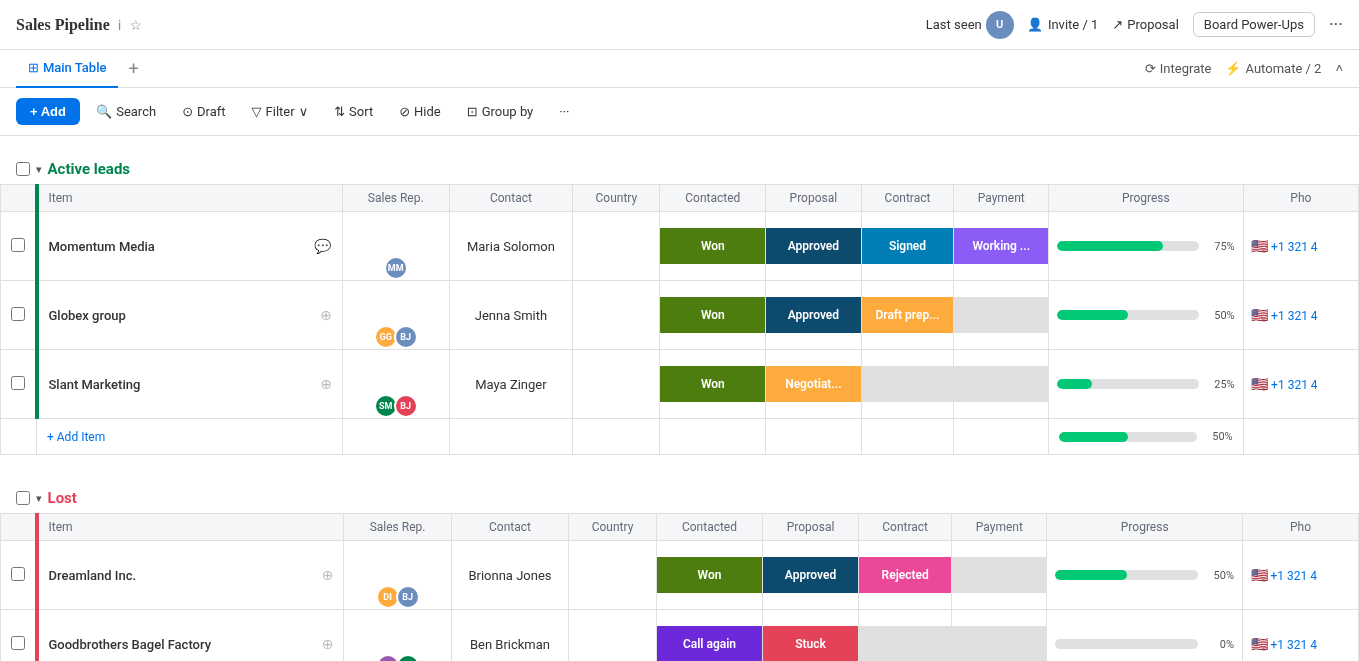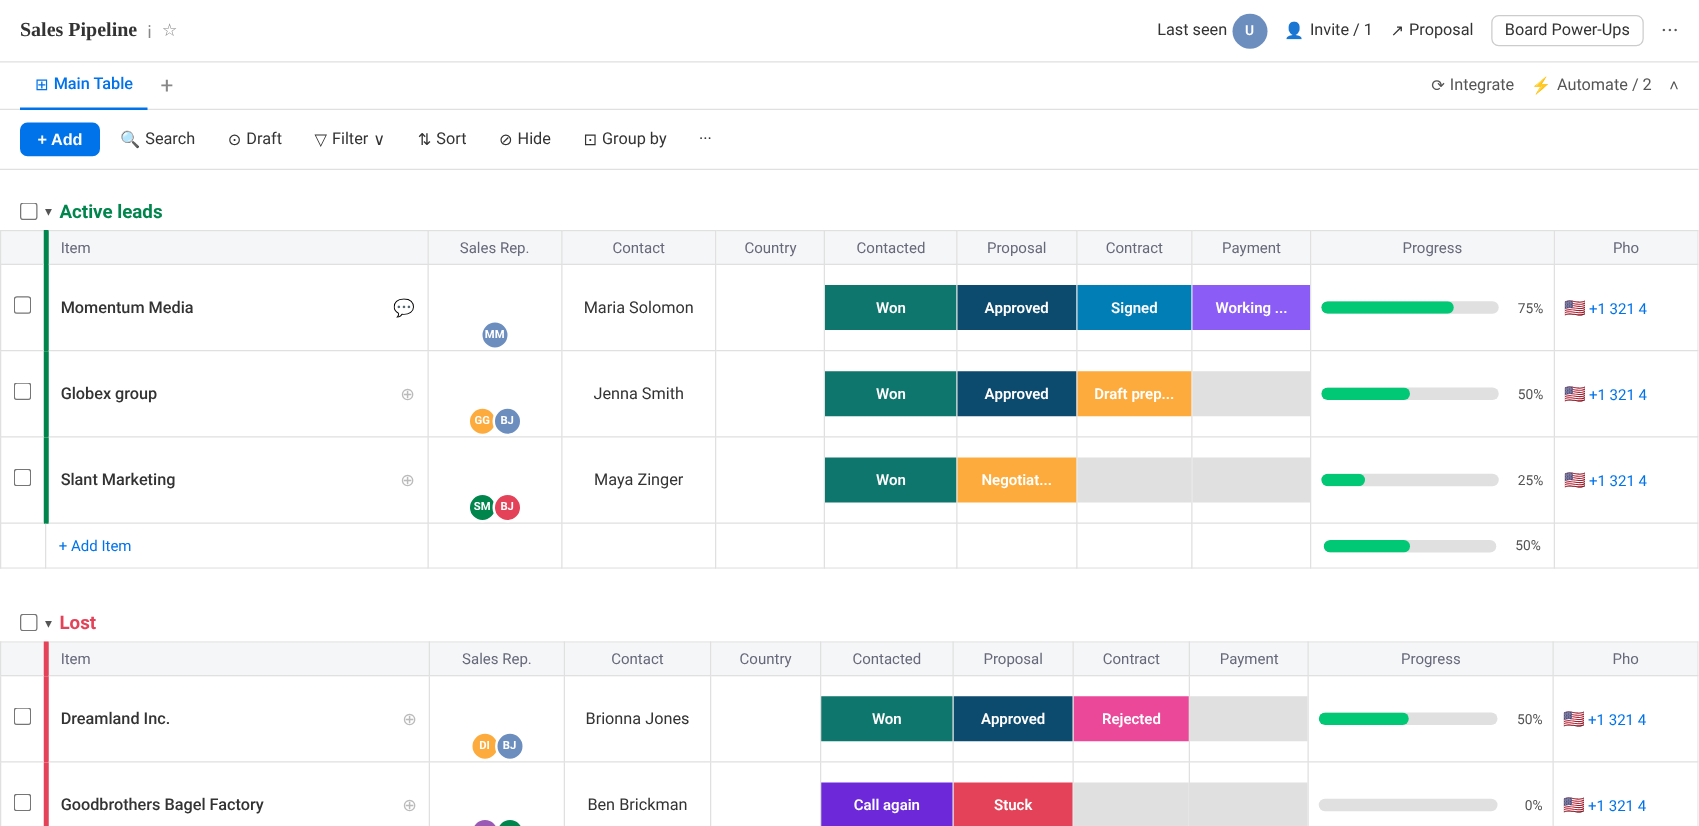--- a/index.html
+++ b/index.html
@@ -67,21 +67,21 @@
     
     .group-bar-active { border-left: 4px solid #00854d; }
     .group-bar-lost { border-left: 4px solid #e44258; }
 
     
     .badge {
       display: inline-flex; align-items: center; justify-content: center;
       width: 100%; height: 36px; font-size: 12px; font-weight: 600; color: #fff;
       white-space: nowrap; overflow: hidden; text-overflow: ellipsis;
     }
-    .badge-won { background: #0f766e; }
+    .badge-won { background: #4d7c0f; }
     .badge-approved { background: #0c4a6e; }
     .badge-signed { background: #007eb5; }
     .badge-working { background: #8b5cf6; }
     .badge-draft { background: #fdab3d; }
     .badge-negotiat { background: #fdab3d; }
     .badge-rejected { background: #ec4899; }
     .badge-call-again { background: #6d28d9; }
     .badge-stuck { background: #e44258; }
     .badge-empty { background: #e0e0e0; }
 

